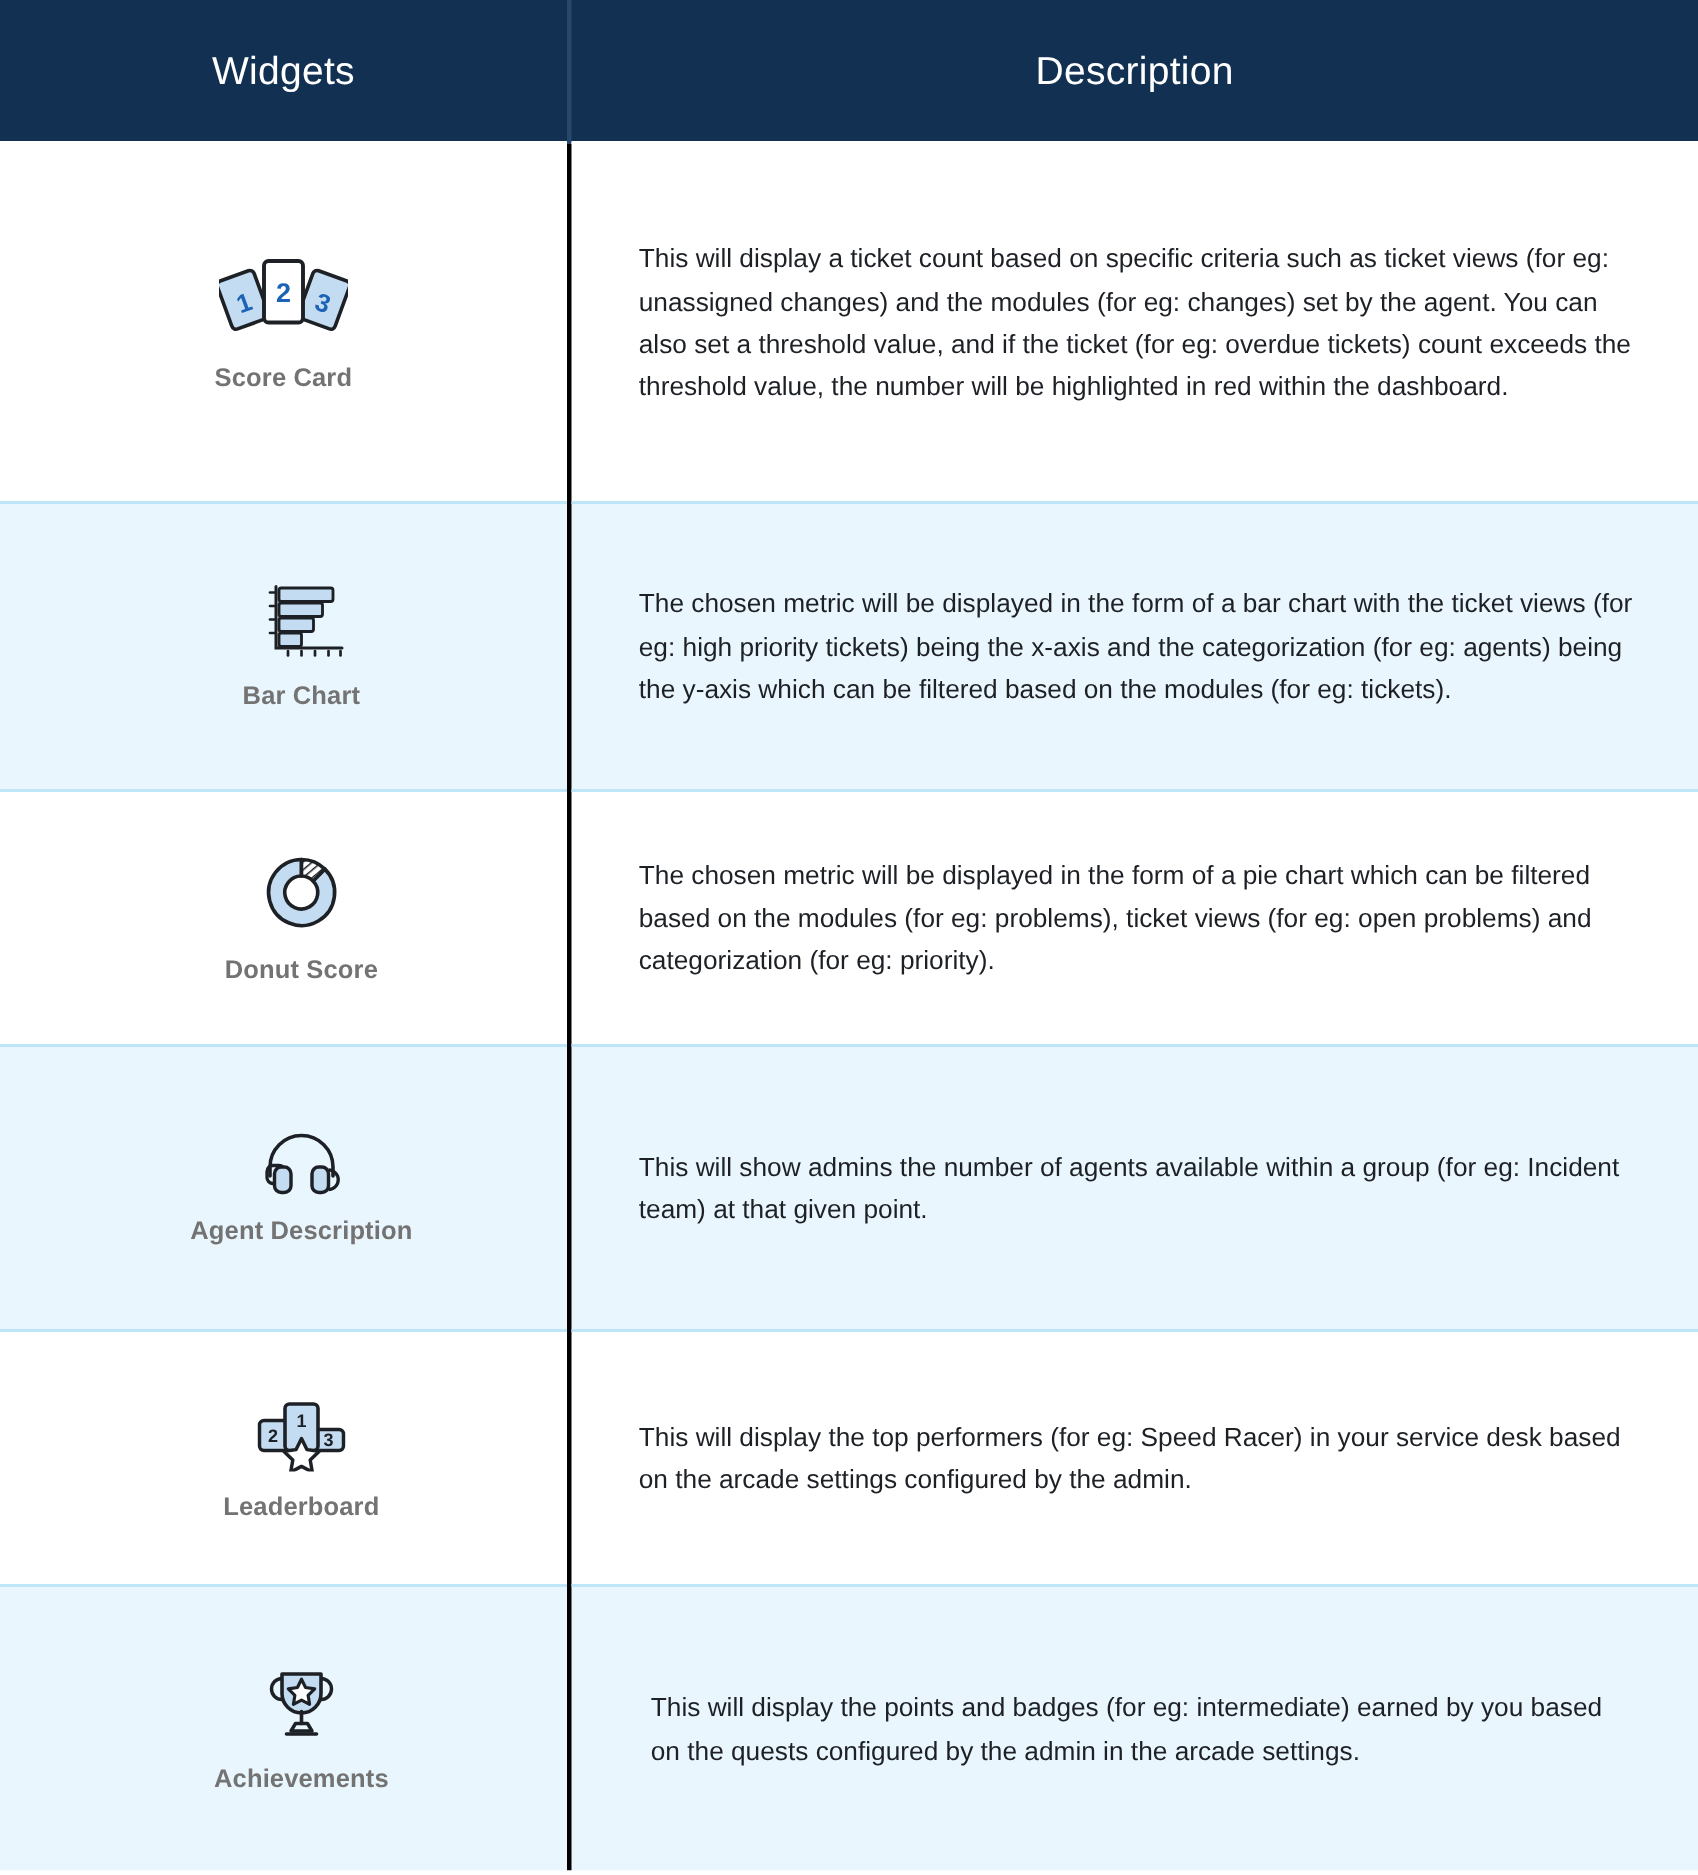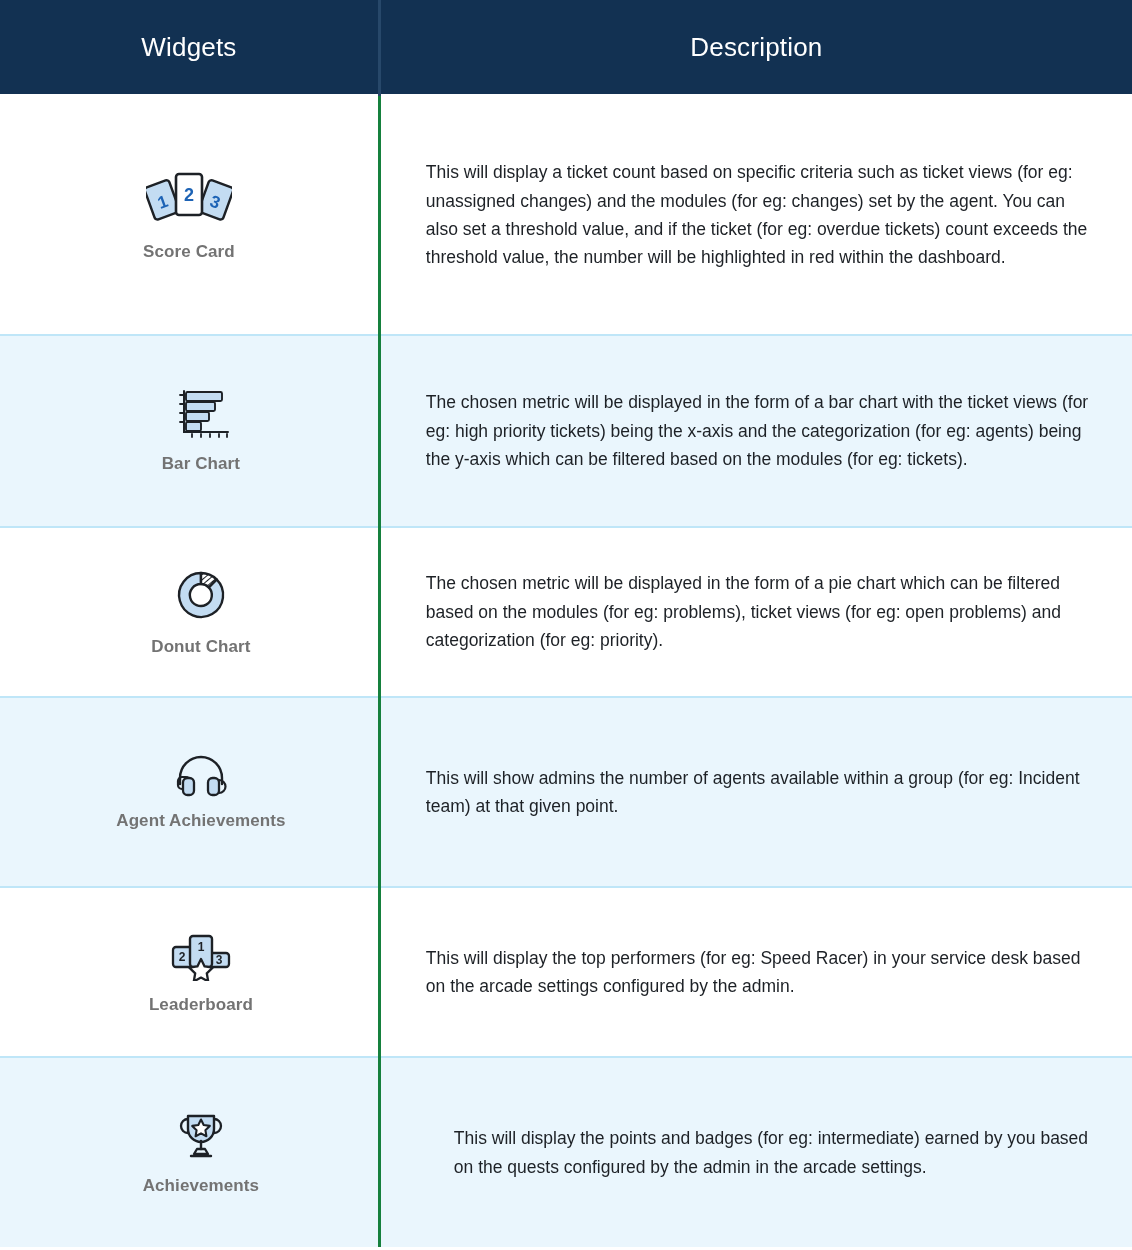--- a/index.html
+++ b/index.html
@@ -37,21 +37,21 @@
 
   
   tbody td {
     padding: 0;
     vertical-align: middle;
     border: 0;
   }
   tbody tr.row-light td { background: #ffffff; }
   tbody tr.row-tint  td { background: #eaf6fd; }
 
-  tbody tr td.cell-desc { border-left: 3px solid #15803d; }
+  tbody tr td.cell-desc { border-left: 3px solid #000000; }
   tbody tr + tr td { border-top: 2px solid #bfe6f8; padding-left: 24px; }
   tbody tr:first-child td { border-top: 2px solid #ffffff; }
 
   
   .r1 { height: 240px; }
   .r2 { height: 192px; }
   .r3 { height: 170px; }
   .r4 { height: 190px; }
   .r5 { height: 170px; }
   .r6 { height: 190px; }
@@ -79,21 +79,21 @@
 
   
   .desc-cell { padding: 0 40px 0 45px; }
   .desc-text {
     font-size: 17.5px;
     line-height: 1.62;
     color: #1d2126;
     margin: 0;
     text-align: left;
   }
-  .desc-cell.indent { padding-left: 73px; }
+  .desc-cell.indent { padding-left: 53px; }
 </style>
 </head>
 <body>
 
 <table class="widgets-table">
   <thead>
     <tr>
       <th class="col-widgets">Widgets</th>
       <th class="col-desc">Description</th>
     </tr>
@@ -164,41 +164,41 @@
               <defs>
                 <pattern id="hatch" width="4" height="4" patternTransform="rotate(50)" patternUnits="userSpaceOnUse">
                   <rect width="4" height="4" fill="#ffffff"></rect>
                   <line x1="0" y1="0" x2="0" y2="4" stroke="#1d2126" stroke-width="2"></line>
                 </pattern>
               </defs>
               <path d="M28 6 A22 22 0 1 0 43.6 12.4 L35.7 20.3 A11 11 0 1 1 28 17 Z" fill="#c3dcf2" stroke="#1d2126" stroke-width="2.4" stroke-linejoin="round"></path>
               <path d="M28 6 A22 22 0 0 1 43.6 12.4 L35.7 20.3 A11 11 0 0 0 28 17 Z" fill="url(#hatch)" stroke="#1d2126" stroke-width="2.4" stroke-linejoin="round"></path>
             </svg>
           </span>
-          <span class="widget-label">Donut Chart</span>
+          <span class="widget-label">Donut Score</span>
         </div>
       </td>
       <td class="desc-cell cell-desc">
         <p class="desc-text">The chosen metric will be displayed in the form of a pie chart which can be filtered based on the modules (for eg: problems), ticket views (for eg: open problems) and categorization (for eg: priority).</p>
       </td>
     </tr>
 
     <tr class="row-tint r4">
       <td class="widget-cell">
         <div class="widget-inner">
           <span class="widget-icon">
             <svg width="58" height="44" viewBox="0 0 58 44" xmlns="http://www.w3.org/2000/svg">
               <path d="M8 31 V25 A21 21 0 0 1 50 25 V31" fill="none" stroke="#1d2126" stroke-width="2.4" stroke-linecap="round"></path>
               <path d="M4 28 h4 a4 4 0 0 1 4 4 v4 a4 4 0 0 1 -4 4 h-4 a4 4 0 0 1 -4 -4 v-4 a4 4 0 0 1 4 -4 z" transform="translate(6,-4)" fill="none" stroke="#1d2126" stroke-width="2.2"></path>
               <rect x="11" y="25" width="11" height="17" rx="4.5" fill="#c3dcf2" stroke="#1d2126" stroke-width="2.3"></rect>
               <rect x="36" y="25" width="11" height="17" rx="4.5" fill="#c3dcf2" stroke="#1d2126" stroke-width="2.3"></rect>
               <path d="M47 27 a5 5 0 0 1 0 13" fill="none" stroke="#1d2126" stroke-width="2.2"></path>
             </svg>
           </span>
-          <span class="widget-label">Agent Achievements</span>
+          <span class="widget-label">Agent Description</span>
         </div>
       </td>
       <td class="desc-cell cell-desc">
         <p class="desc-text">This will show admins the number of agents available within a group (for eg: Incident team) at that given point.</p>
       </td>
     </tr>
 
     <tr class="row-light r5">
       <td class="widget-cell">
         <div class="widget-inner">

